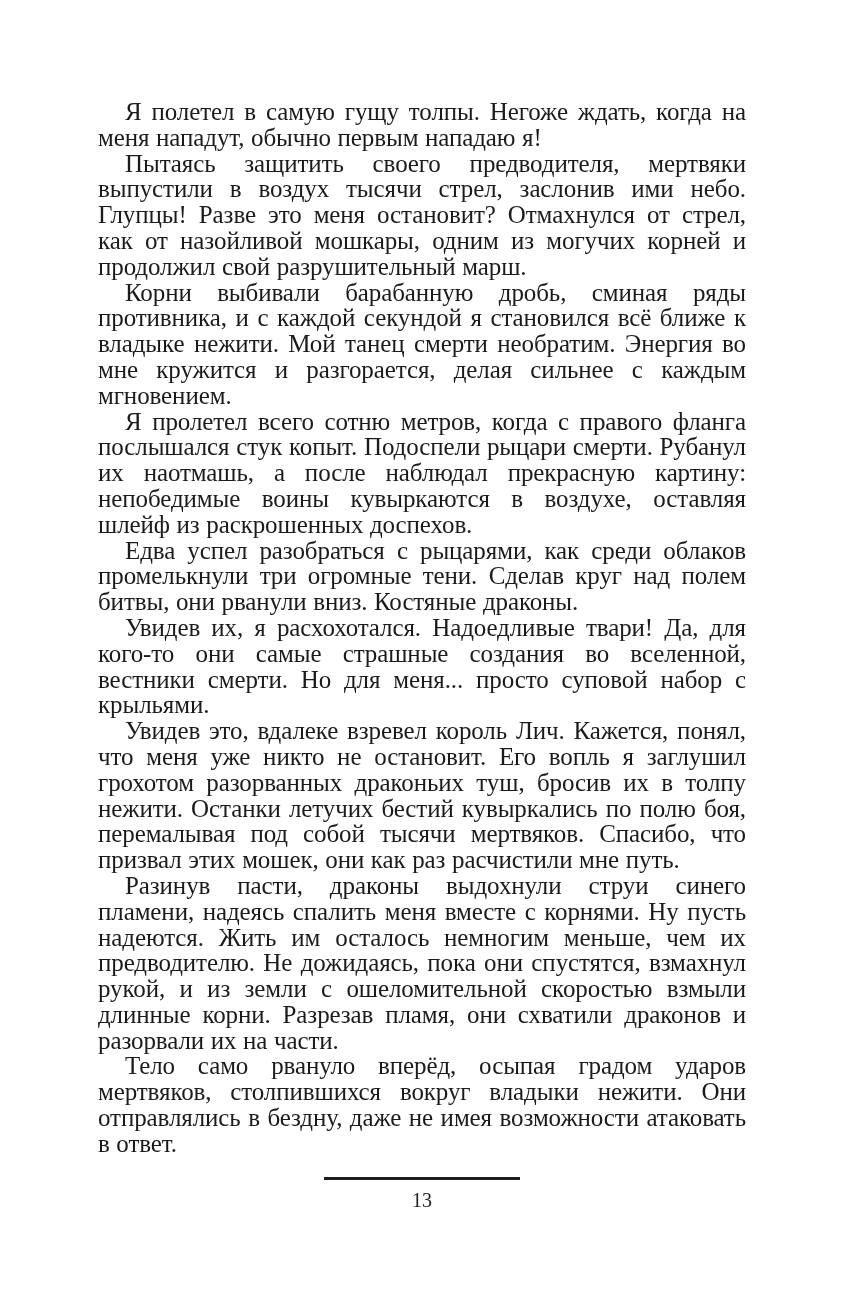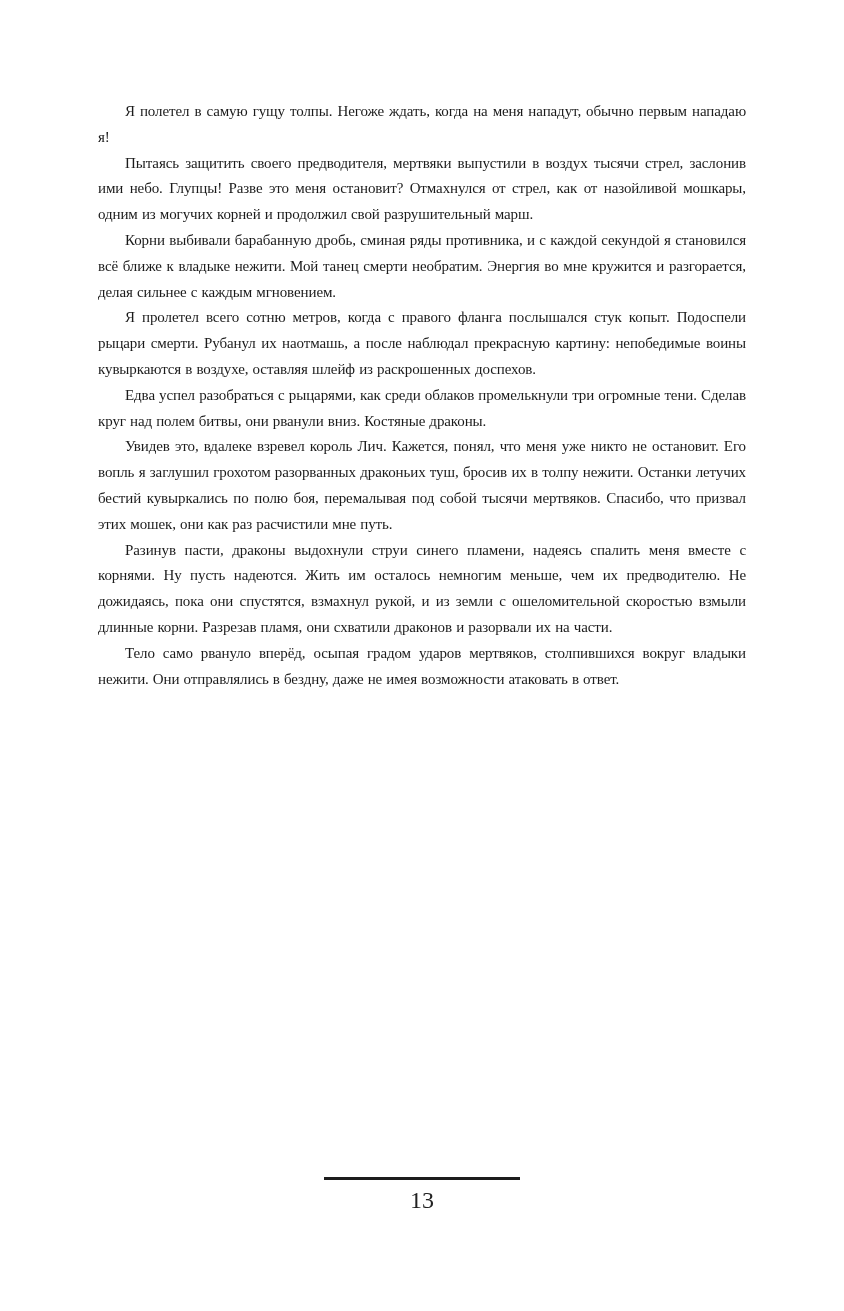--- a/index.html
+++ b/index.html
@@ -18,21 +18,21 @@
   .text-block {
     position: absolute;
     left: 98px;
     top: 99px;
     width: 648px;
     color: #1b1b1b;
   }
   .text-block p {
     margin: 0;
     padding: 0;
-    font-size: 15px;
+    font-size: 25px;
     line-height: 25.8px;
     text-align: justify;
     text-indent: 27px;
     letter-spacing: -0.1px;
     word-spacing: 0.5px;
   }
   .footer {
     position: absolute;
     left: 98px;
     top: 1177px;
@@ -40,36 +40,37 @@
     text-align: center;
   }
   .footer-rule {
     width: 196px;
     height: 3px;
     margin: 0 auto;
     background: #1d1d1d;
   }
   .page-number {
     margin-top: 9px;
-    font-size: 24px;
+    font-size: 20px;
     line-height: 22px;
     color: #222222;
   }
 </style>
 </head>
 <body>
 
 <div class="page">
 
   <div class="text-block">
     <p>Я полетел в самую гущу толпы. Негоже ждать, когда на меня нападут, обычно первым нападаю я!</p>
     <p>Пытаясь защитить своего предводителя, мертвяки выпустили в воздух тысячи стрел, заслонив ими небо. Глупцы! Разве это меня остановит? Отмахнулся от стрел, как от назойливой мошкары, одним из могучих корней и продолжил свой разрушительный марш.</p>
     <p>Корни выбивали барабанную дробь, сминая ряды противника, и с каждой секундой я становился всё ближе к владыке нежити. Мой танец смерти необратим. Энергия во мне кружится и разгорается, делая сильнее с каждым мгновением.</p>
     <p>Я пролетел всего сотню метров, когда с правого фланга послышался стук копыт. Подоспели рыцари смерти. Рубанул их наотмашь, а после наблюдал прекрасную картину: непобедимые воины кувыркаются в воздухе, оставляя шлейф из раскрошенных доспехов.</p>
     <p>Едва успел разобраться с рыцарями, как среди облаков промелькнули три огромные тени. Сделав круг над полем битвы, они рванули вниз. Костяные драконы.</p>
+    <p>Увидев их, я расхохотался. Надоедливые твари! Да, для кого-то они самые страшные создания во вселенной, вестники смерти. Но для меня... просто суповой набор с крыльями.</p>
     <p>Увидев это, вдалеке взревел король Лич. Кажется, понял, что меня уже никто не остановит. Его вопль я заглушил грохотом разорванных драконьих туш, бросив их в толпу нежити. Останки летучих бестий кувыркались по полю боя, перемалывая под собой тысячи мертвяков. Спасибо, что призвал этих мошек, они как раз расчистили мне путь.</p>
     <p>Разинув пасти, драконы выдохнули струи синего пламени, надеясь спалить меня вместе с корнями. Ну пусть надеются. Жить им осталось немногим меньше, чем их предводителю. Не дожидаясь, пока они спустятся, взмахнул рукой, и из земли с ошеломительной скоростью взмыли длинные корни. Разрезав пламя, они схватили драконов и разорвали их на части.</p>
     <p>Тело само рвануло вперёд, осыпая градом ударов мертвяков, столпившихся вокруг владыки нежити. Они отправлялись в бездну, даже не имея возможности атаковать в ответ.</p>
   </div>
 
   <div class="footer">
     <div class="footer-rule"></div>
     <div class="page-number">13</div>
   </div>
 

